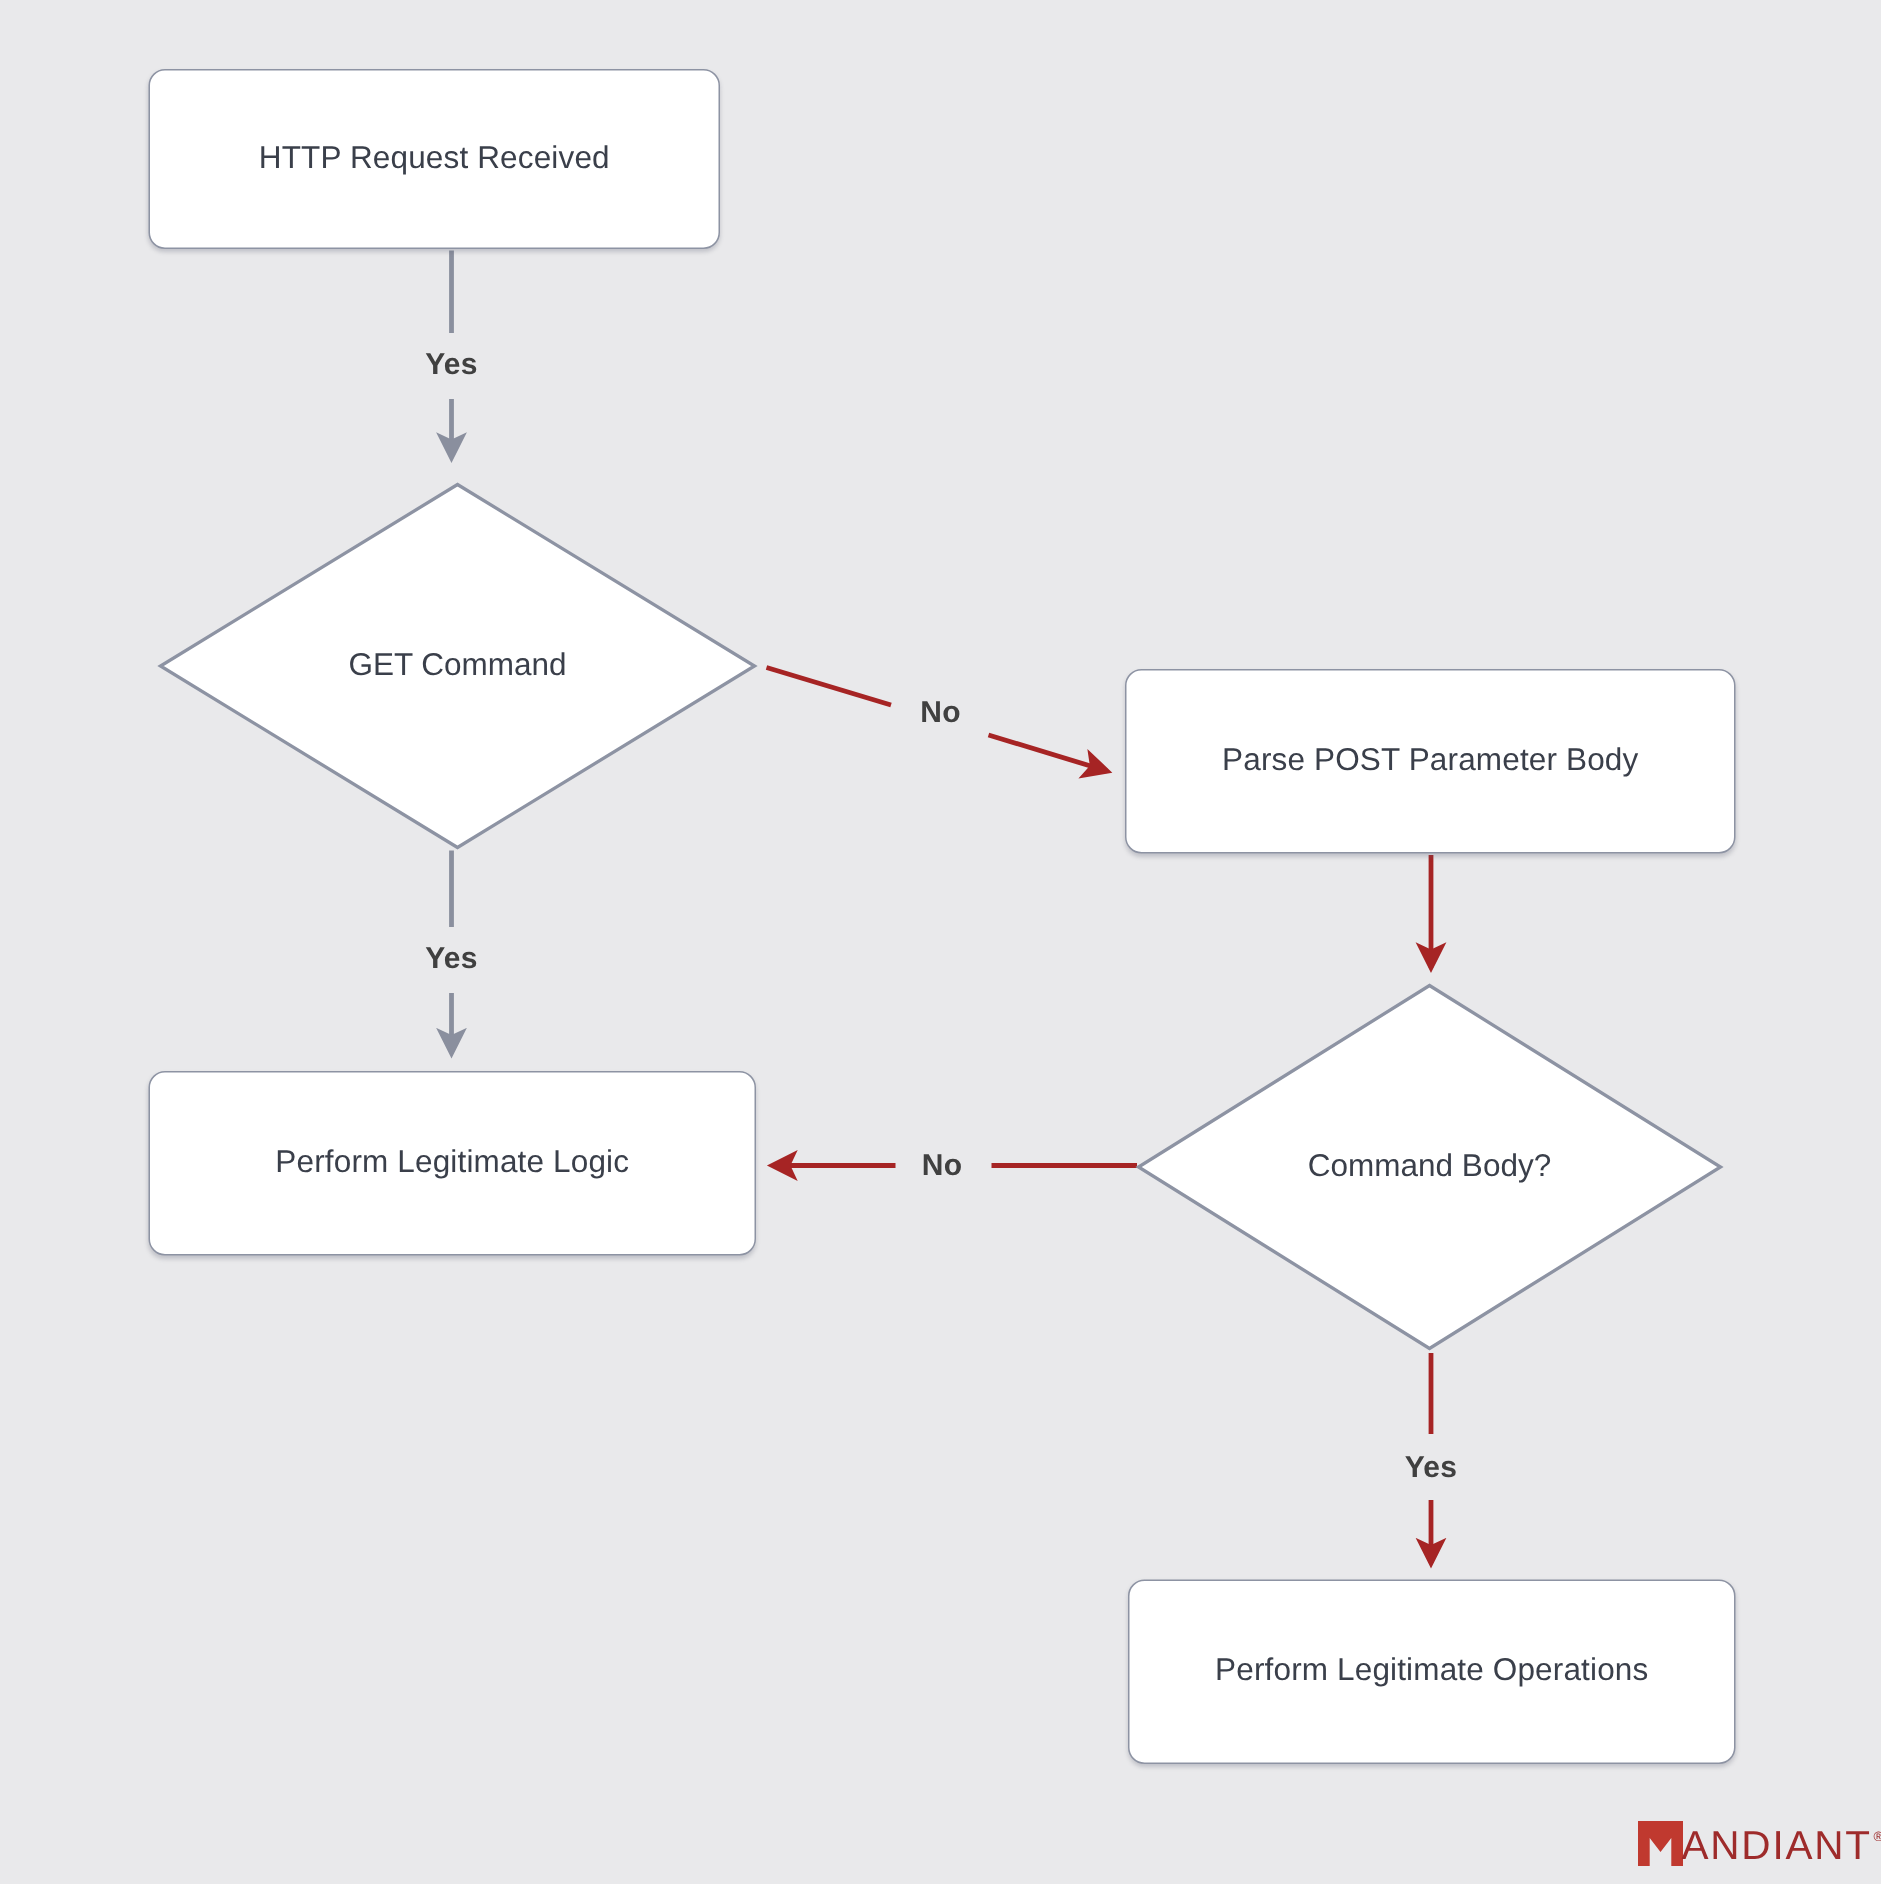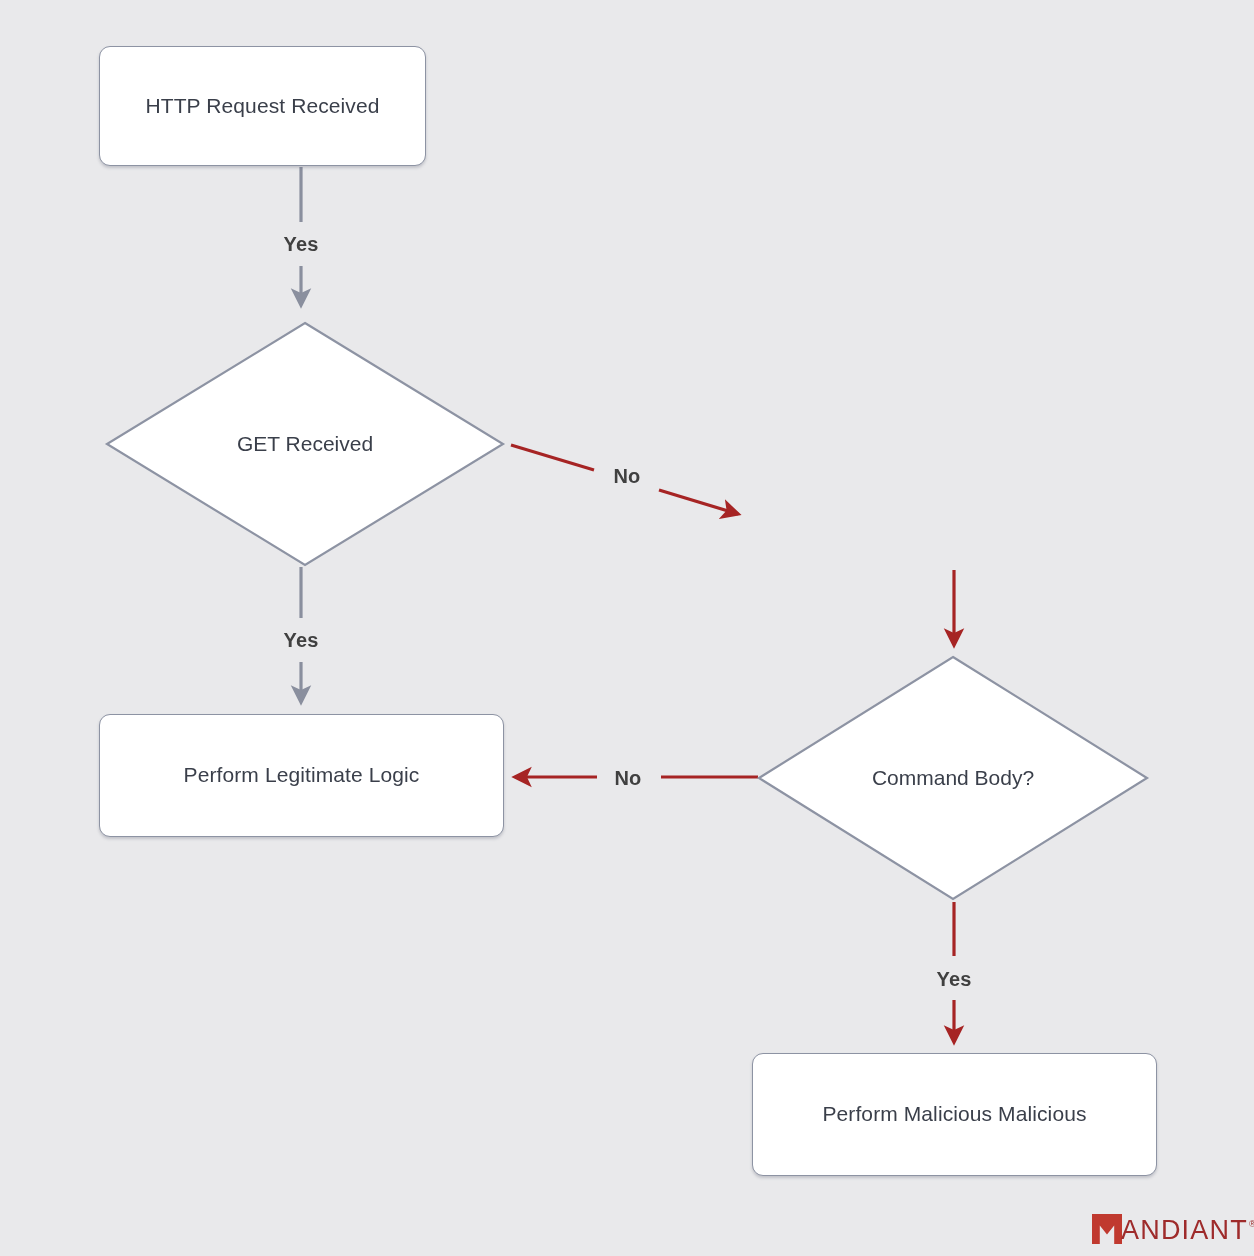--- a/index.html
+++ b/index.html
@@ -162,45 +162,48 @@
   <div class="edge-label" style="left:301px; top:244px;">Yes</div>
 
   <div class="edge-label" style="left:627px; top:476px;">No</div>
 
   <div class="edge-label" style="left:301px; top:640px;">Yes</div>
 
   <div class="edge-label" style="left:628px; top:778px;">No</div>
 
   <div class="edge-label" style="left:954px; top:979px;">Yes</div>
 
-  <div class="node node-box" style="left:99px; top:46px; width:327px; height:120px;">
+  <div class="node node-box" style="left:99px; top:46px; width:381px; height:120px;">
     <span class="node-label">HTTP Request Received</span>
   </div>
 
   <div class="diamond-wrap" style="left:105px; top:321px; width:400px; height:246px;">
     <svg width="400" height="246" viewBox="0 0 400 246">
       <polygon points="200,2 398,123 200,244 2,123" fill="#ffffff" stroke="#8d93a3" stroke-width="2.2"></polygon>
     </svg>
-    <div class="diamond-label">GET Received</div>
-  </div>
-
+    <div class="diamond-label">GET Command</div>
+  </div>
+
+  <div class="node node-box" style="left:750px; top:446px; width:407px; height:123px;">
+    <span class="node-label">Parse POST Parameter Body</span>
+  </div>
 
   <div class="node node-box" style="left:99px; top:714px; width:405px; height:123px;justify-content:center;">
     <span class="node-label">Perform Legitimate Logic</span>
   </div>
 
   <div class="diamond-wrap" style="left:757px; top:655px; width:392px; height:246px;">
     <svg width="392" height="246" viewBox="0 0 392 246">
       <polygon points="196,2 390,123 196,244 2,123" fill="#ffffff" stroke="#8d93a3" stroke-width="2.2"></polygon>
     </svg>
     <div class="diamond-label">Command Body?</div>
   </div>
 
   <div class="node node-box" style="left:752px; top:1053px; width:405px; height:123px;">
-    <span class="node-label">Perform Malicious Malicious</span>
+    <span class="node-label">Perform Legitimate Operations</span>
   </div>
 
   <div id="logo">
     <div id="logo-mark">
       <svg width="30" height="30" viewBox="0 0 30 30">
         <path d="M0,0 H30 V30 H22.2 V11.4 L15,20.6 L7.8,11.4 V30 H0 Z" fill="#c0392f"></path>
       </svg>
     </div>
     <div id="logo-word"><span>ANDIANT</span><span id="logo-tm">®</span></div>
   </div>

